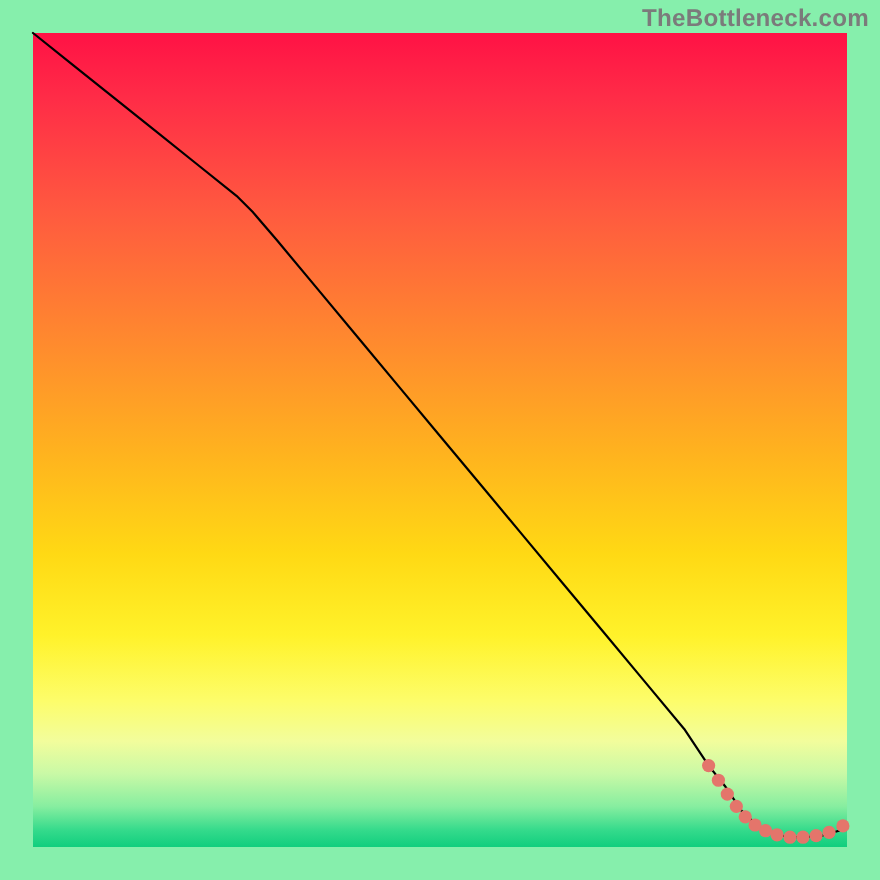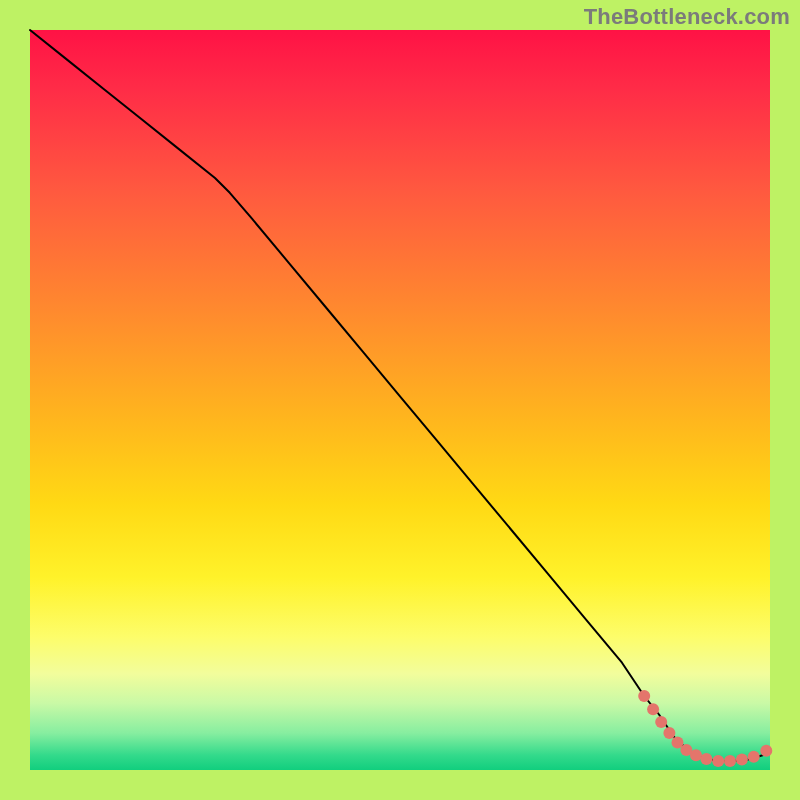--- a/index.html
+++ b/index.html
@@ -8,21 +8,21 @@
     width: 800px;
     height: 800px;
     background: #000;
     font-family: Arial, Helvetica, sans-serif;
     overflow: hidden;
   }
   .frame {
     position: relative;
     width: 800px;
     height: 800px;
-    background: #bef264;
+    background: #86efac;
   }
   .watermark {
     position: absolute;
     top: 4px;
     right: 10px;
     color: #7b7b7b;
     font-size: 22px;
     font-weight: 600;
     letter-spacing: 0.2px;
     user-select: none;

